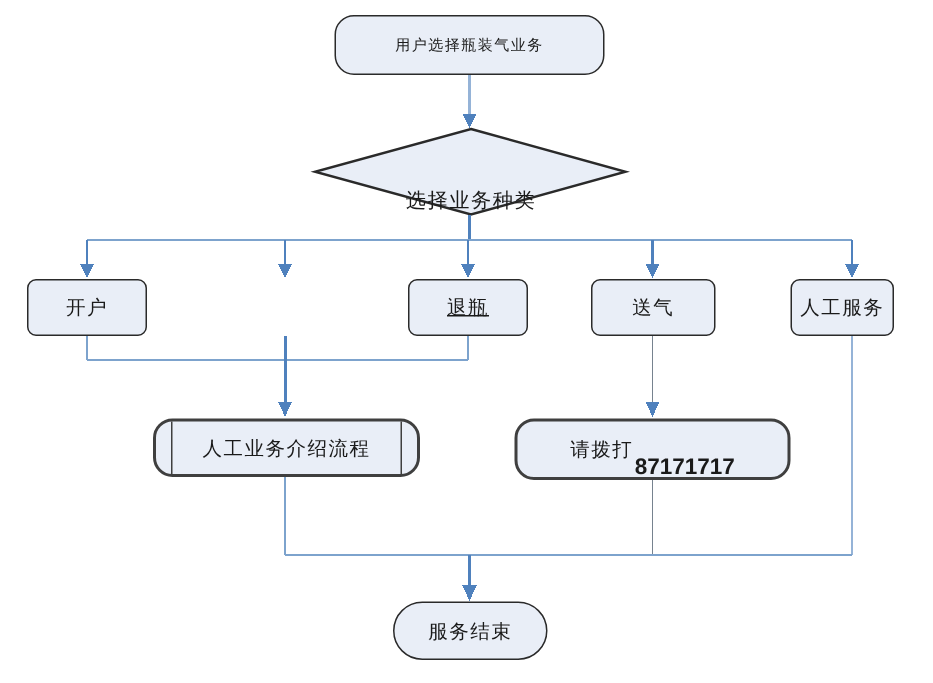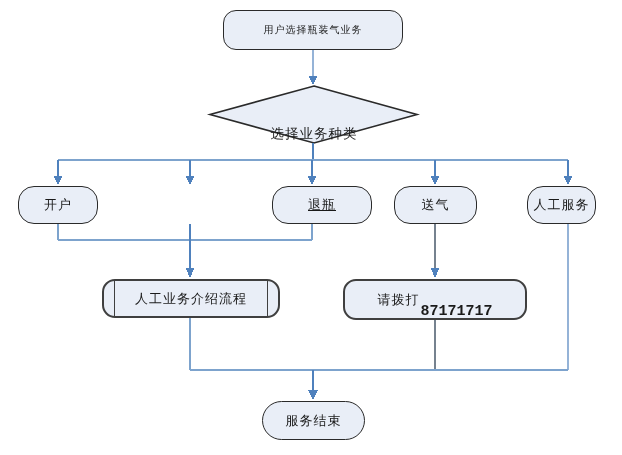--- a/index.html
+++ b/index.html
@@ -19,49 +19,49 @@
   .ah{fill:var(--connector-strong,#4f81bd);stroke:none;}
   .diamond{fill:var(--node-fill,#e9eef7);stroke:var(--node-border,#2a2a2a);stroke-width:1.6;}
   .node{
     position:absolute;
     box-sizing:border-box;
     background:var(--node-fill,#e9eef7);
     border:1.5px solid var(--node-border,#2a2a2a);
     display:flex;align-items:center;justify-content:center;
     font-size:13px;letter-spacing:1px;white-space:nowrap;
   }
-  .rounded{border-radius:16px;}
+  .rounded{border-radius:6px;}
   .start{left:223px;top:10px;width:180px;height:40px;border-radius:13px;font-size:10px;}
   .decision-label{
     position:absolute;left:210px;top:86px;width:208px;height:57px;
     display:flex;align-items:flex-end;justify-content:center;
     font-size:13.5px;letter-spacing:1px;
   }
   .branch{top:186px;height:38px;}
   .b0{left:18px;width:80px;}
   .b1{left:150px;width:82px;}
-  .b2{left:272px;width:100px;text-decoration:underline;}
+  .b2{left:272px;width:80px;text-decoration:underline;}
   .b3{left:394px;width:83px;}
   .b4{left:527px;width:69px;}
   .subproc{
     left:102px;top:279px;width:178px;height:39px;border-radius:13px;
     border:2px solid var(--subprocess-border,#3f3f3f);
   }
   .subproc .bar{
     position:absolute;top:0;bottom:0;width:0;
     border-left:1.5px solid var(--subprocess-border,#3f3f3f);
   }
   .subproc .bar.l{left:10px;}
   .subproc .bar.r{right:10px;}
   .call{
     left:343px;top:279px;width:184px;height:41px;border-radius:13px;
     border:2px solid var(--subprocess-border,#3f3f3f);
   }
   .call .num{
-    font-family:Liberation Mono, monospace;
+    font-family:Liberation Sans, sans-serif;
     font-size:15px;font-weight:600;letter-spacing:0;margin-left:1px;margin-top:24px;
   }
   .end{left:262px;top:401px;width:103px;height:39px;border-radius:20px;}
 </style>
 </head>
 <body>
 
 <div id="canvas">
 
   <svg id="connectors" viewBox="0 0 622 455" shape-rendering="crispEdges">

